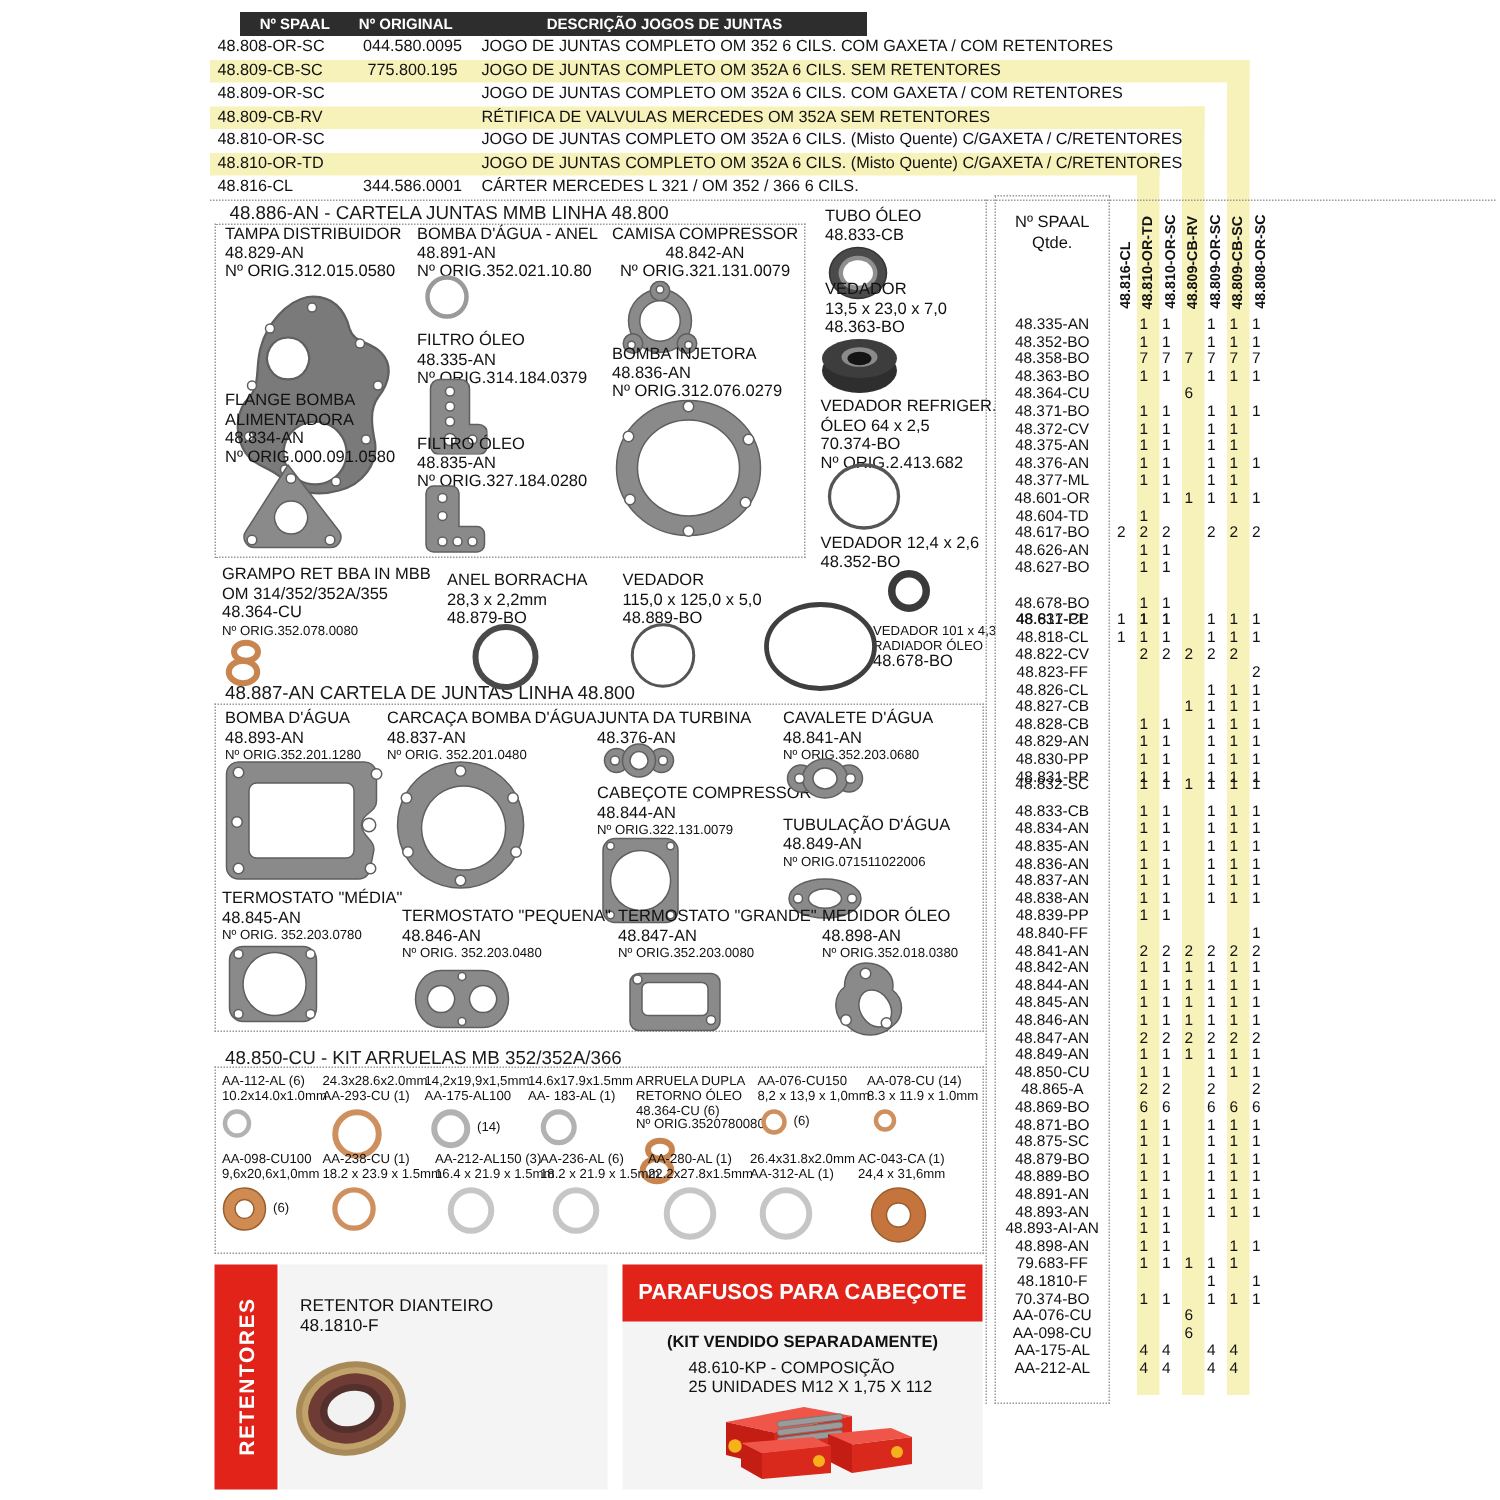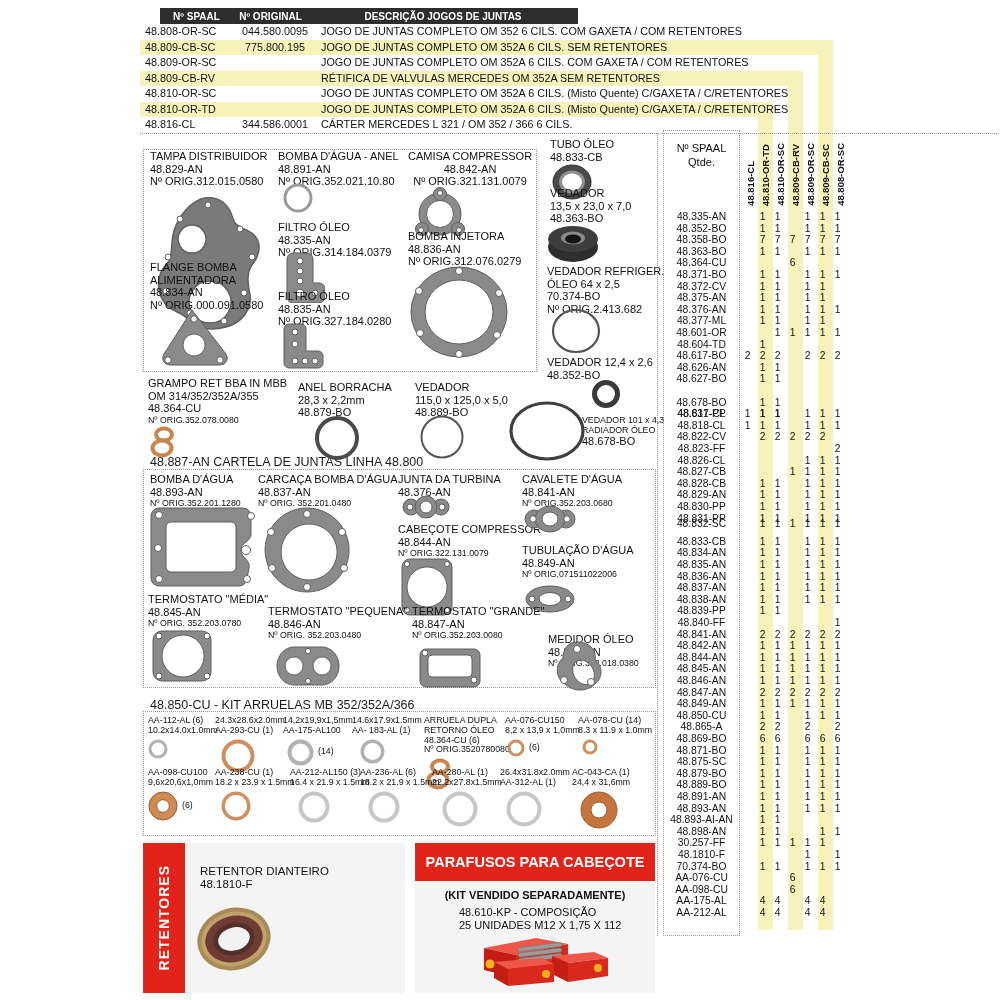--- a/index.html
+++ b/index.html
@@ -87,20 +87,21 @@
         <span class="tc1"></span>
         <span class="tc2">JOGO DE JUNTAS COMPLETO OM 352A 6 CILS. (Misto Quente) C/GAXETA / C/RETENTORES</span>
       </div>
       <div class="trow" style="top: 117px;">
         <span class="tc0">48.816-CL</span>
         <span class="tc1">344.586.0001</span>
         <span class="tc2">CÁRTER MERCEDES L 321 / OM 352 / 366 6 CILS.</span>
       </div>
     </div>
 
+  <div class="sec-title" style="left:153px;top:135px">48.886-AN - CARTELA JUNTAS MMB LINHA 48.800</div>
   <div class="dbox" style="left:143px;top:149px;width:394px;height:223px"></div>
   <div class="sec-title" style="left:150px;top:455px">48.887-AN CARTELA DE JUNTAS LINHA 48.800</div>
   <div class="dbox" style="left:143px;top:469px;width:513px;height:219px"></div>
   <div class="sec-title" style="left:150px;top:698px">48.850-CU - KIT ARRUELAS MB 352/352A/366</div>
   <div class="dbox" style="left:143px;top:711px;width:513px;height:125px"></div>
 
   <div id="cards">
       <div class="card" style="left: 150px; top: 150px;">
         <div class="t">TAMPA DISTRIBUIDOR</div>
         <div class="t">48.829-AN</div>
@@ -397,21 +398,21 @@
         <div class="t">48.847-AN</div>
         <div class="t xs">Nº ORIG.352.203.0080</div>
       </div>
       <div class="svgw" style="left: 416px; top: 643px;"><svg width="66" height="46" viewBox="0 0 66 46">
           <path fill="#8a8a8a" stroke="#5f5f5f" fill-rule="evenodd" d="M10,6 h48 a6,6 0 0 1 6,6 v26 a6,6 0 0 1 -6,6 h-48 a6,6 0 0 1 -6,-6 v-26 a6,6 0 0 1 6,-6 Z M16,12 h36 a4,4 0 0 1 4,4 v14 a4,4 0 0 1 -4,4 h-36 a4,4 0 0 1 -4,-4 v-14 a4,4 0 0 1 4,-4 Z"></path>
           <g fill="#fff" stroke="#5f5f5f">
             <circle cx="9" cy="10" r="3"></circle>
             <circle cx="58" cy="37" r="3"></circle>
           </g>
         </svg></div>
-      <div class="card" style="left: 548px; top: 605px; margin-top: 28px;">
+      <div class="card" style="left: 548px; top: 605px;">
         <div class="t">MEDIDOR ÓLEO</div>
         <div class="t">48.898-AN</div>
         <div class="t xs">Nº ORIG.352.018.0380</div>
       </div>
       <div class="svgw" style="left: 551px; top: 640px;"><svg width="52" height="52" viewBox="0 0 52 52">
           <path fill="#8a8a8a" stroke="#5f5f5f" fill-rule="evenodd" d="M26,2 C38,2 46,10 44,20 C52,26 52,38 44,44 C36,52 22,52 14,44 C4,38 4,24 12,18 C12,8 18,2 26,2 Z M30,20 a10,13 -30 1,0 0.1,0 Z"></path>
           <g fill="#fff" stroke="#5f5f5f">
             <circle cx="26" cy="9" r="3.5"></circle>
             <circle cx="13" cy="40" r="3.5"></circle>
             <circle cx="40" cy="42" r="3.5"></circle>
@@ -1120,21 +1121,21 @@
         <span class="qpart">48.898-AN</span>
         <span class="qcell"></span>
         <span class="qcell">1</span>
         <span class="qcell">1</span>
         <span class="qcell"></span>
         <span class="qcell"></span>
         <span class="qcell">1</span>
         <span class="qcell">1</span>
       </div>
       <div class="qrow" style="top: 837.4px;">
-        <span class="qpart">30.257-FF</span>
+        <span class="qpart">79.683-FF</span>
         <span class="qcell"></span>
         <span class="qcell">1</span>
         <span class="qcell">1</span>
         <span class="qcell">1</span>
         <span class="qcell">1</span>
         <span class="qcell">1</span>
         <span class="qcell"></span>
       </div>
       <div class="qrow" style="top: 849px;">
         <span class="qpart">48.1810-F</span>

